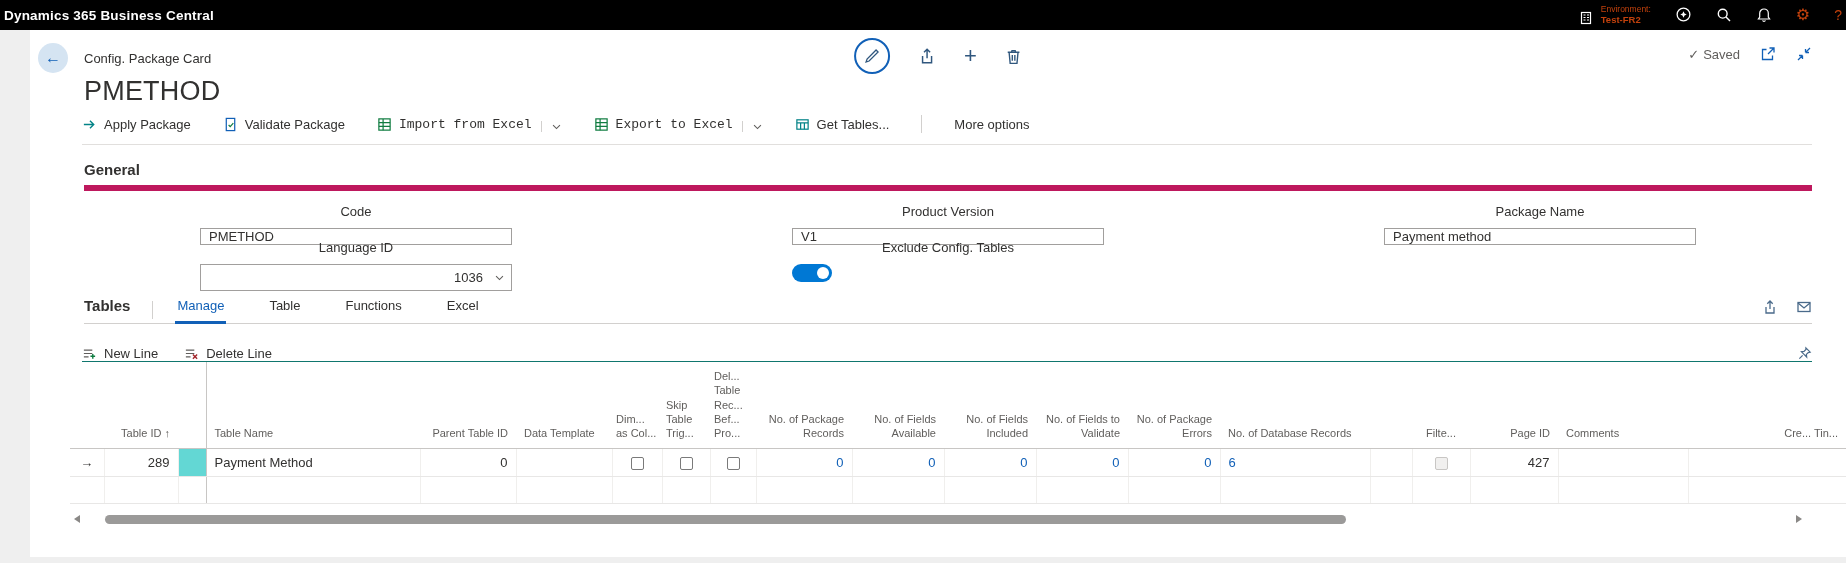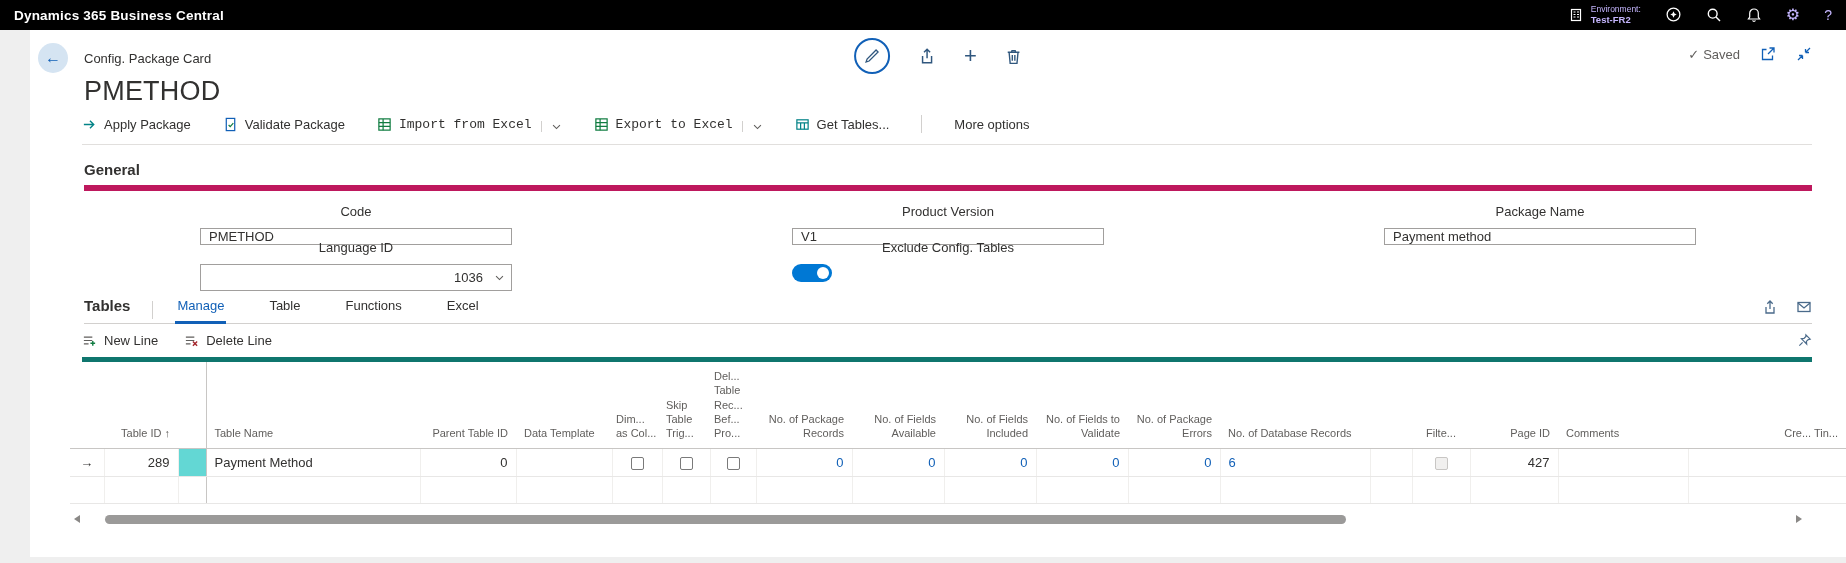--- a/index.html
+++ b/index.html
@@ -1,23 +1,23 @@
 <!DOCTYPE html>
 <html><head>
 <meta charset="utf-8">
 <style>
   * { margin:0; padding:0; box-sizing:border-box; }
   body { font-family:"Liberation Sans", sans-serif; background:#c9c9c9; }
   .screen { position:relative; width:1846px; height:563px; background:#efefef; overflow:hidden; }
 
   
-  .topbar { display:flex; align-items:center; height:30px; background:#000; color:#fff; padding:0 14px; }
+  .topbar { display:flex; align-items:center; height:30px; background:#000; color:#fff; padding:0 4px; }
   .app-title { font-size:13.5px; font-weight:700; letter-spacing:.2px; white-space:nowrap; }
   .topbar-right { margin-left:auto; display:flex; align-items:center; gap:24px; }
-  .tb-btn { display:flex; align-items:center; gap:7px; background:none; border:none; color:#c4b5fd; cursor:pointer; }
+  .tb-btn { display:flex; align-items:flex-end; gap:7px; background:none; border:none; color:#c2410c; cursor:pointer; }
   .env-text { display:flex; flex-direction:column; line-height:1.2; text-align:left; }
   .env-label { font-size:8.5px; }
   .env-name { font-size:9.5px; font-weight:700; }
   .glyph-gear { font-size:16px; line-height:1; }
   .glyph-help { font-size:14px; line-height:1; }
 
   
   .card { position:absolute; left:30px; top:30px; right:0; height:527px; background:#fff; }
 
   .card-head { position:relative; height:46px; padding:10px 0 0 8px; display:flex; align-items:center; }
@@ -61,21 +61,21 @@
   
   .tables-head { display:flex; align-items:flex-end; gap:22px; margin:30px 34px 0 54px; border-bottom:1px solid #d2d0ce; position:relative; }
   .part-title { font-size:15px; font-weight:700; color:#323130; padding-bottom:9px; }
   .tabs { display:flex; align-items:flex-end; gap:41px; }
   .tab { position:relative; padding:0 2px 10px; font-size:13px; color:#323130; cursor:pointer; background:none; border:none; font-family:inherit; }
   .tab.active { color:#1160b7; }
   .tab.active::after { content:""; position:absolute; left:0; right:0; bottom:-1px; height:3px; background:#1160b7; }
   .tables-head .right-icons { margin-left:auto; display:flex; gap:18px; padding-bottom:8px; }
   .part-icon-btn { background:none; border:none; color:#4a6a8a; cursor:pointer; display:flex; }
 
-  .part-actions { display:flex; align-items:center; gap:26px; margin:0 34px 0 52px; height:38px; border-bottom:5px solid #0f766e; }
+  .part-actions { display:flex; align-items:flex-end; gap:26px; margin:0 34px 0 52px; height:38px; border-bottom:1px solid #0f766e; }
   .pin-right { margin-left:auto; }
 
   
   .grid-wrap { margin-left:40px; }
   table.grid { border-collapse:collapse; table-layout:fixed; width:1776px; }
   .grid th { vertical-align:bottom; font-weight:400; font-size:11px; color:#605e5c; padding:0 8px 7px; line-height:1.3; text-align:left; }
   .grid thead tr { height:86px; }
   .grid th.tight { padding:0 4px 7px; }
   .grid td { height:27px; padding:0 8px; font-size:13px; color:#323130; border-right:1px solid #f0efed; border-bottom:1px solid #e8e7e6; background:#fff; }
   .grid .r { text-align:right; }

